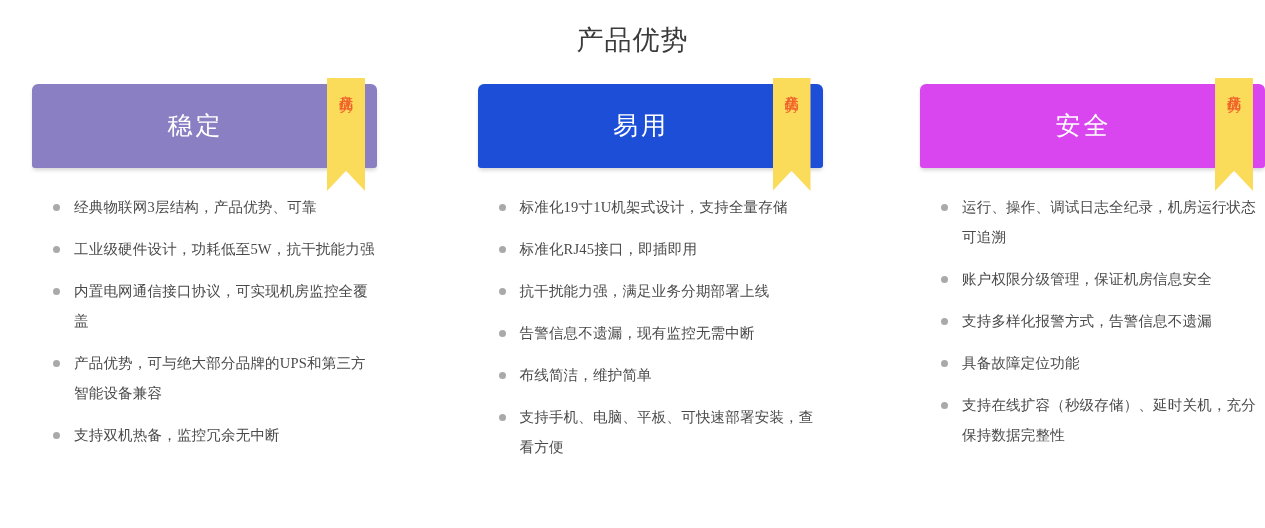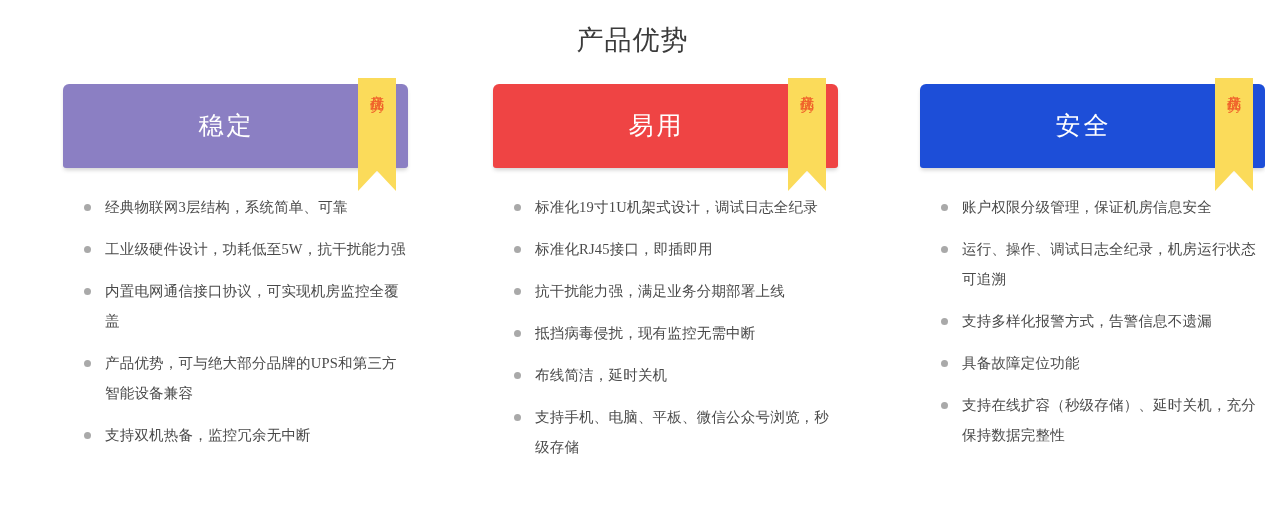--- a/index.html
+++ b/index.html
@@ -35,21 +35,21 @@
     font-weight: 400;
   }
 
   
   .cards {
     position: absolute;
     top: 84px;
     left: 0;
     width: 1265px;
     display: flex;
-    justify-content: flex-end;
+    justify-content: space-between;
   }
 
   .card {
     position: relative;
     width: 345px;
     flex: 0 0 345px;
   }
   .card-1 { margin-left: 32px; }
   .card-2 { margin-left: 85px; }
   .card-3 { margin-left: 82px; }
@@ -144,59 +144,59 @@
     <div class="card card-1">
       <div class="card-header" style="background:#8b7fc3">
         <div class="card-header-inner">
           <span class="card-title">稳定</span>
         </div>
         <div class="ribbon">
           <span class="ribbon-text">产品优势</span>
         </div>
       </div>
       <ul class="card-list">
-        <li>经典物联网3层结构，系统简单、可靠</li>
+        <li>经典物联网3层结构，产品优势、可靠</li>
         <li>工业级硬件设计，功耗低至5W，抗干扰能力强</li>
         <li>内置电网通信接口协议，可实现机房监控全覆盖</li>
         <li>产品优势，可与绝大部分品牌的UPS和第三方智能设备兼容</li>
         <li>支持双机热备，监控冗余无中断</li>
       </ul>
     </div>
 
     <div class="card card-2">
-      <div class="card-header" style="background:#ef4444">
+      <div class="card-header" style="background:#1d4ed8">
         <div class="card-header-inner">
           <span class="card-title">易用</span>
         </div>
         <div class="ribbon">
           <span class="ribbon-text">产品优势</span>
         </div>
       </div>
       <ul class="card-list">
-        <li>标准化19寸1U机架式设计，调试日志全纪录</li>
+        <li>标准化19寸1U机架式设计，支持全量存储</li>
         <li>标准化RJ45接口，即插即用</li>
         <li>抗干扰能力强，满足业务分期部署上线</li>
-        <li>抵挡病毒侵扰，现有监控无需中断</li>
-        <li>布线简洁，延时关机</li>
-        <li>支持手机、电脑、平板、微信公众号浏览，秒级存储</li>
+        <li>告警信息不遗漏，现有监控无需中断</li>
+        <li>布线简洁，维护简单</li>
+        <li>支持手机、电脑、平板、可快速部署安装，查看方便</li>
       </ul>
     </div>
 
     <div class="card card-3">
-      <div class="card-header" style="background:#1d4ed8">
+      <div class="card-header" style="background:#d946ef">
         <div class="card-header-inner">
           <span class="card-title">安全</span>
         </div>
         <div class="ribbon">
           <span class="ribbon-text">产品优势</span>
         </div>
       </div>
       <ul class="card-list">
+        <li>运行、操作、调试日志全纪录，机房运行状态可追溯</li>
         <li>账户权限分级管理，保证机房信息安全</li>
-        <li>运行、操作、调试日志全纪录，机房运行状态可追溯</li>
         <li>支持多样化报警方式，告警信息不遗漏</li>
         <li>具备故障定位功能</li>
         <li>支持在线扩容（秒级存储）、延时关机，充分保持数据完整性</li>
       </ul>
     </div>
 
   </div>
 </div>
 
 </body></html>

